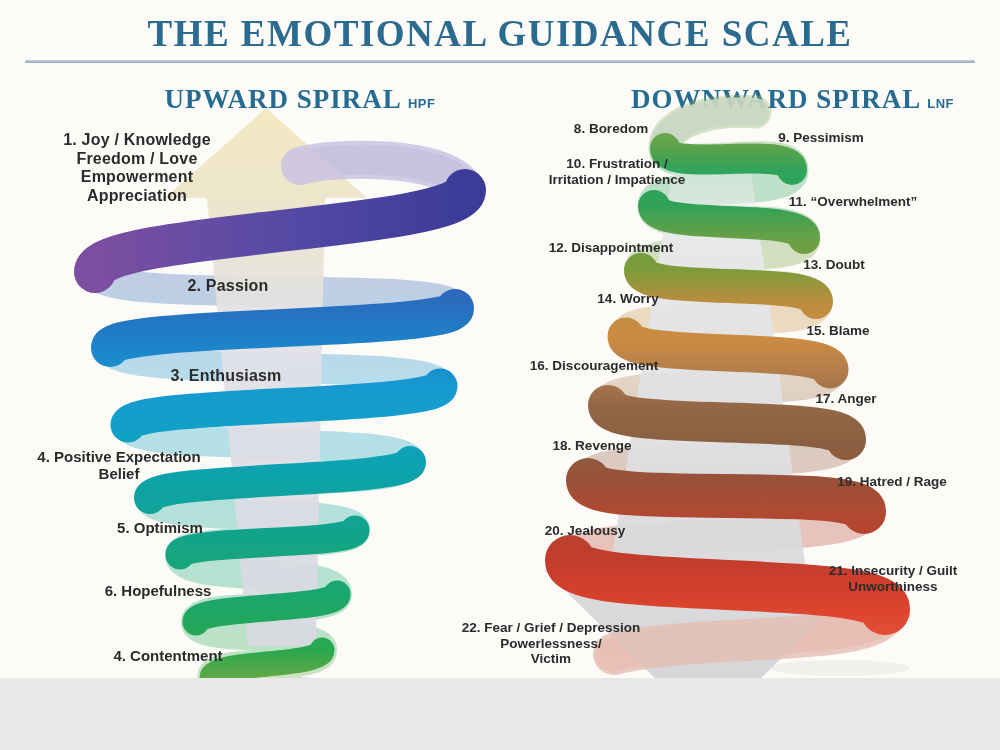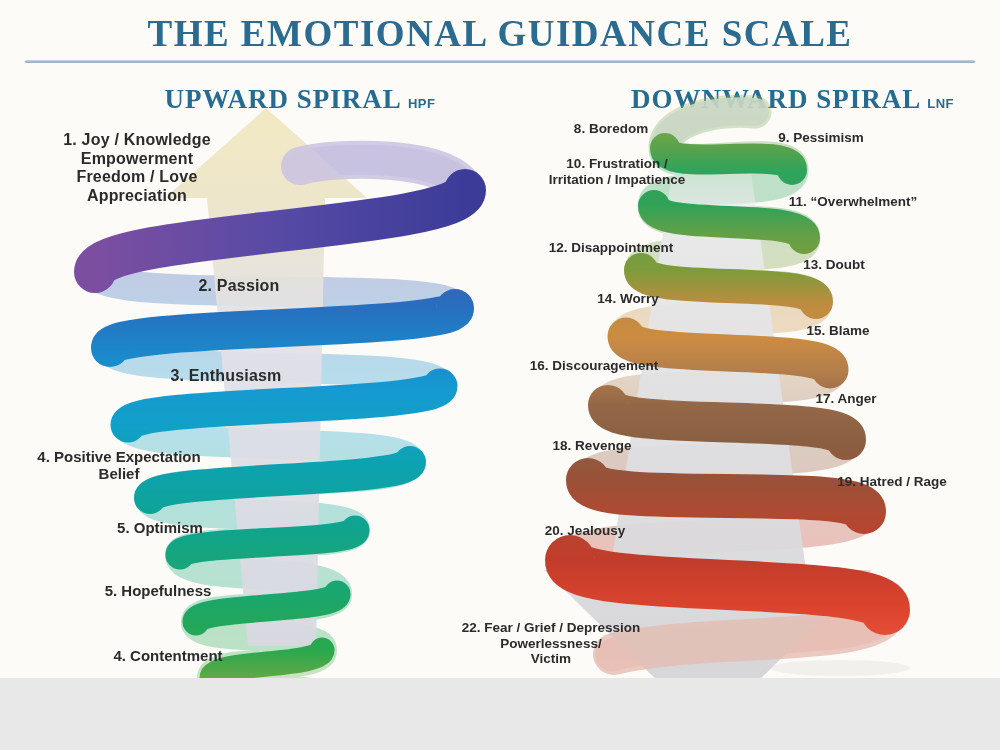--- a/index.html
+++ b/index.html
@@ -130,39 +130,39 @@
       <path stroke="url(#gR)" stroke-width="34" d="M 641 270 C 641 296 816 276 816 302"></path>
       <path stroke="url(#gR)" stroke-width="37" d="M 626 336 C 626 362 830 344 830 370"></path>
       <path stroke="url(#gR)" stroke-width="40" d="M 608 405 C 608 433 846 412 846 440"></path>
       <path stroke="url(#gR)" stroke-width="44" d="M 588 480 C 588 510 864 482 864 512"></path>
       <path stroke="url(#gR)" stroke-width="50" d="M 570 560 C 570 596 885 574 885 610"></path>
     </g>
   </svg>
 
   <div class="lbl big" style="left:137px;top:131px">
     <div>1. Joy / Knowledge</div>
+    <div>Freedom / Love</div>
     <div>Empowerment</div>
-    <div>Freedom / Love</div>
     <div>Appreciation</div>
   </div>
-  <div class="lbl big" style="left:239px;top:277px">
+  <div class="lbl big" style="left:228px;top:277px">
     <div>2. Passion</div>
   </div>
   <div class="lbl big" style="left:226px;top:367px">
     <div>3. Enthusiasm</div>
   </div>
   <div class="lbl mid" style="left:119px;top:448px">
     <div>4. Positive Expectation</div>
     <div>Belief</div>
   </div>
   <div class="lbl mid" style="left:160px;top:519px">
     <div>5. Optimism</div>
   </div>
   <div class="lbl mid" style="left:158px;top:582px">
-    <div>5. Hopefulness</div>
+    <div>6. Hopefulness</div>
   </div>
   <div class="lbl mid" style="left:168px;top:647px">
     <div>4. Contentment</div>
   </div>
 
   <div class="lbl sm" style="left:611px;top:121px">
     <div>8. Boredom</div>
   </div>
   <div class="lbl sm" style="left:821px;top:130px">
     <div>9. Pessimism</div>
@@ -193,20 +193,24 @@
     <div>17. Anger</div>
   </div>
   <div class="lbl sm" style="left:592px;top:438px">
     <div>18. Revenge</div>
   </div>
   <div class="lbl sm" style="left:892px;top:474px">
     <div>19. Hatred / Rage</div>
   </div>
   <div class="lbl sm" style="left:585px;top:523px">
     <div>20. Jealousy</div>
+  </div>
+  <div class="lbl sm" style="left:893px;top:563px">
+    <div>21. Insecurity / Guilt</div>
+    <div>Unworthiness</div>
   </div>
   <div class="lbl sm" style="left:551px;top:620px">
     <div>22. Fear / Grief / Depression</div>
     <div>Powerlessness/</div>
     <div>Victim</div>
   </div>
 
 </div>
 
 </body></html>

